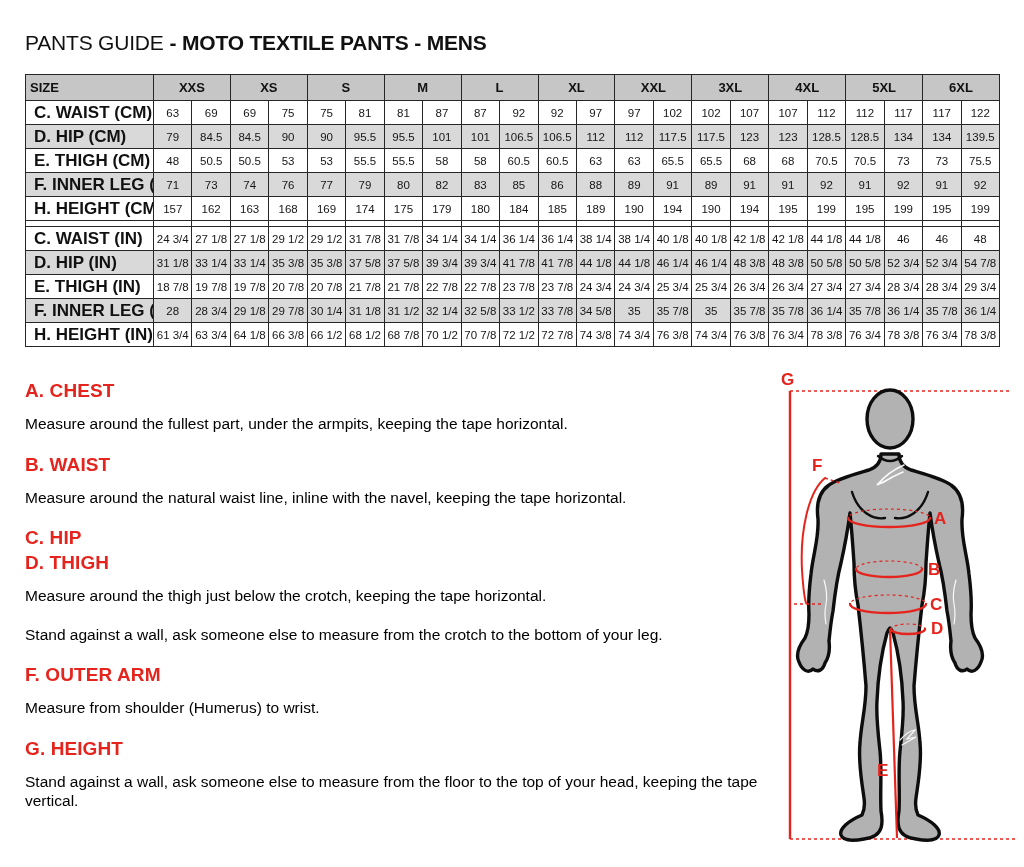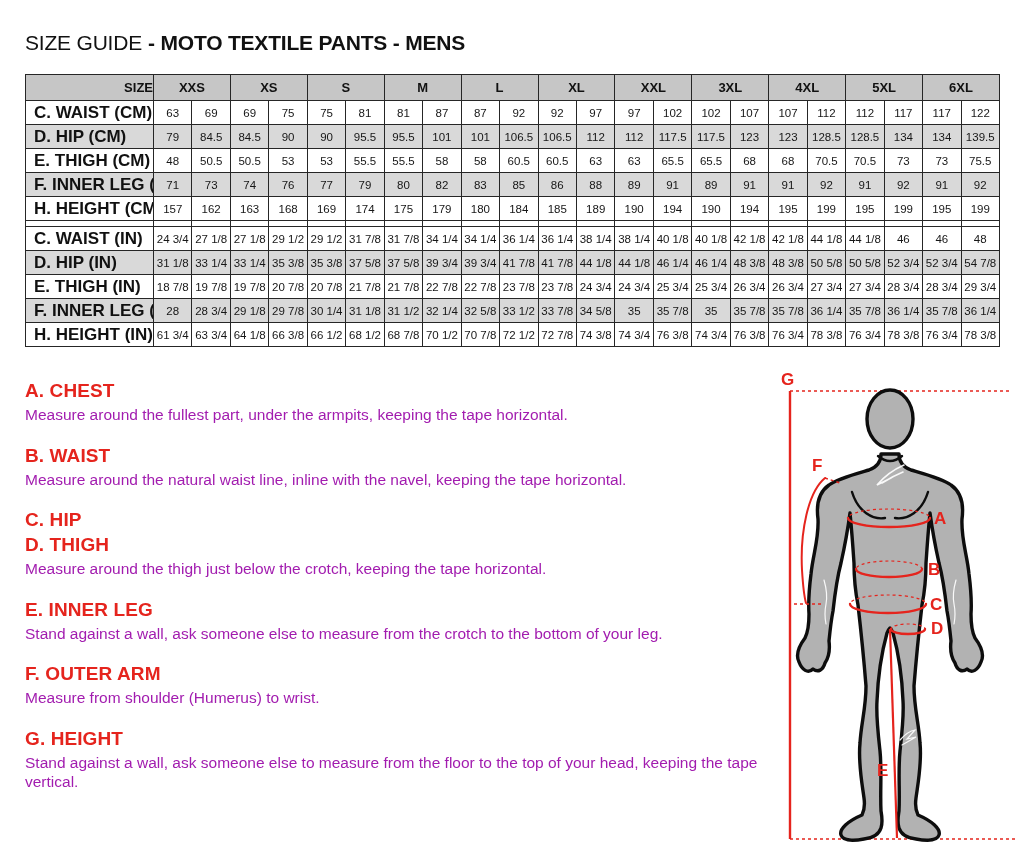--- a/index.html
+++ b/index.html
@@ -25,37 +25,37 @@
   th,td{border:1px solid var(--line);overflow:hidden;white-space:nowrap;padding:0;}
   thead th{background:var(--header-gray);height:26px;font-size:13px;font-weight:700;color:#111;text-align:center;}
   tbody td{height:24px;text-align:center;font-size:11.5px;font-weight:400;color:#161616;}
   td.label{text-align:left;padding-left:8px;font-weight:700;font-size:17px;color:#111;}
   tr.shade td{background:var(--row-gray);}
   tr.sep td{height:6px;background:#fff;}
   
   .measure{position:absolute;left:25px;top:380px;width:748px;}
   .measure h2{font-size:18px;font-weight:700;margin:0 0 25px 0;letter-spacing:.2px;}
   .m-item h3{color:var(--red);font-size:19px;font-weight:700;margin:0 0 3px 0;letter-spacing:.1px;}
-  .m-item p{font-size:15.5px;line-height:1.2;margin:4px 0 20px 0;color:#a21caf;}
+  .m-item p{font-size:15.5px;line-height:1.2;margin:13px 0 20px 0;color:#000000;}
   
   .figure-svg{position:absolute;left:778px;top:372px;}
   .fig-label{font-family:"Liberation Sans",sans-serif;font-size:17px;font-weight:700;fill:var(--red);}
   .red-solid{stroke:var(--red);stroke-width:2.2;fill:none;}
   .red-dash{stroke:var(--red);stroke-width:1.5;fill:none;stroke-dasharray:3 3;}
   .red-ellipse-dash{stroke:var(--red);stroke-width:1.2;fill:none;stroke-dasharray:3 3;}
   .red-arc{stroke:var(--red);stroke-width:2.4;fill:none;stroke-linecap:round;}
   .body-fill{fill:var(--body-gray);stroke:#0d0d0d;stroke-width:3.4;stroke-linejoin:round;}
   .body-line{fill:none;stroke:#0d0d0d;stroke-width:2.4;stroke-linecap:round;}
   .white-mark{stroke:#fff;fill:none;stroke-width:1.6;stroke-linecap:round;opacity:.92;}
 </style>
 </head>
 <body>
 
 <div class="page-title">
-  <span class="prefix">SIZE GUIDE</span><span class="main">- MOTO TEXTILE PANTS - MENS</span>
+  <span class="prefix">PANTS GUIDE</span><span class="main">- MOTO TEXTILE PANTS - MENS</span>
 </div>
 
 <div class="table-wrap">
   <table>
     <colgroup>
         <col style="width: 128px;">
         <col>
         <col>
         <col>
         <col>
@@ -73,21 +73,21 @@
         <col>
         <col>
         <col>
         <col>
         <col>
         <col>
         <col>
       </colgroup>
     <thead>
       <tr>
-        <th class="label" style="text-align:right;padding-left:12px;">SIZE</th>
+        <th class="label" style="text-align:left;padding-left:4px;">SIZE</th>
       <th colspan="2">XXS</th>
           <th colspan="2">XS</th>
           <th colspan="2">S</th>
           <th colspan="2">M</th>
           <th colspan="2">L</th>
           <th colspan="2">XL</th>
           <th colspan="2">XXL</th>
           <th colspan="2">3XL</th>
           <th colspan="2">4XL</th>
           <th colspan="2">5XL</th>
@@ -384,21 +384,20 @@
     <p>Measure around the natural waist line, inline with the navel, keeping the tape horizontal.</p>
   </div>
   <div class="m-item">
     <h3>C. HIP</h3>
   </div>
   <div class="m-item">
     <h3>D. THIGH</h3>
     <p>Measure around the thigh just below the crotch, keeping the tape horizontal.</p>
   </div>
   <div class="m-item">
-    <h3>E. INNER LEG</h3>
     <p>Stand against a wall, ask someone else to measure from the crotch to the bottom of your leg.</p>
   </div>
   <div class="m-item">
     <h3>F. OUTER ARM</h3>
     <p>Measure from shoulder (Humerus) to wrist.</p>
   </div>
   <div class="m-item">
     <h3>G. HEIGHT</h3>
     <p>Stand against a wall, ask someone else to measure from the floor to the top of your head, keeping the tape vertical.</p>
   </div>

